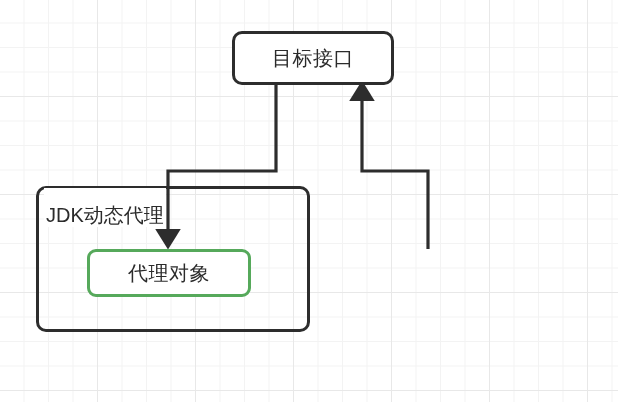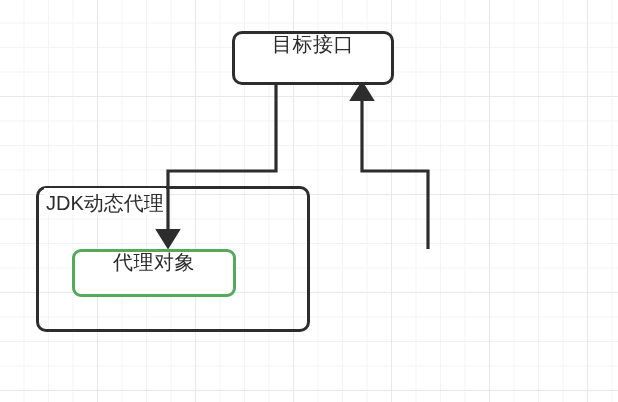--- a/index.html
+++ b/index.html
@@ -32,37 +32,38 @@
     top: 0;
     width: 618px;
     height: 402px;
     pointer-events: none;
   }
   .node {
     position: absolute;
     box-sizing: border-box;
     background: #ffffff;
     display: flex;
+    align-items: center;
     justify-content: center;
     color: #2b2b2b;
     font-size: 20px;
     line-height: 1;
     letter-spacing: 0.5px;
     white-space: nowrap;
   }
   .node-interface {
     left: 232px;
     top: 31px;
     width: 162px;
     height: 54px;
     border: 3px solid #2d2d2d;
     border-radius: 10px;
   }
   .node-proxy {
-    left: 72px;
+    left: 87px;
     top: 249px;
     width: 164px;
     height: 48px;
     border: 3px solid #56a95b;
     border-radius: 9px;
   }
   .node-target {
     left: 343px;
     top: 249px;
     width: 172px;
@@ -82,21 +83,21 @@
     background: transparent;
   }
   .container-label {
     position: absolute;
     left: 44px;
     top: 188px;
     font-size: 20px;
     line-height: 1;
     color: #2b2b2b;
     background: #ffffff;
-    padding: 5px 2px 2px 2px;
+    padding: 17px 2px 2px 2px;
     white-space: nowrap;
   }
 </style>
 </head>
 <body>
 
 <div id="canvas">
 
   <svg id="edges" width="618" height="402" viewBox="0 0 618 402">
     <defs>

